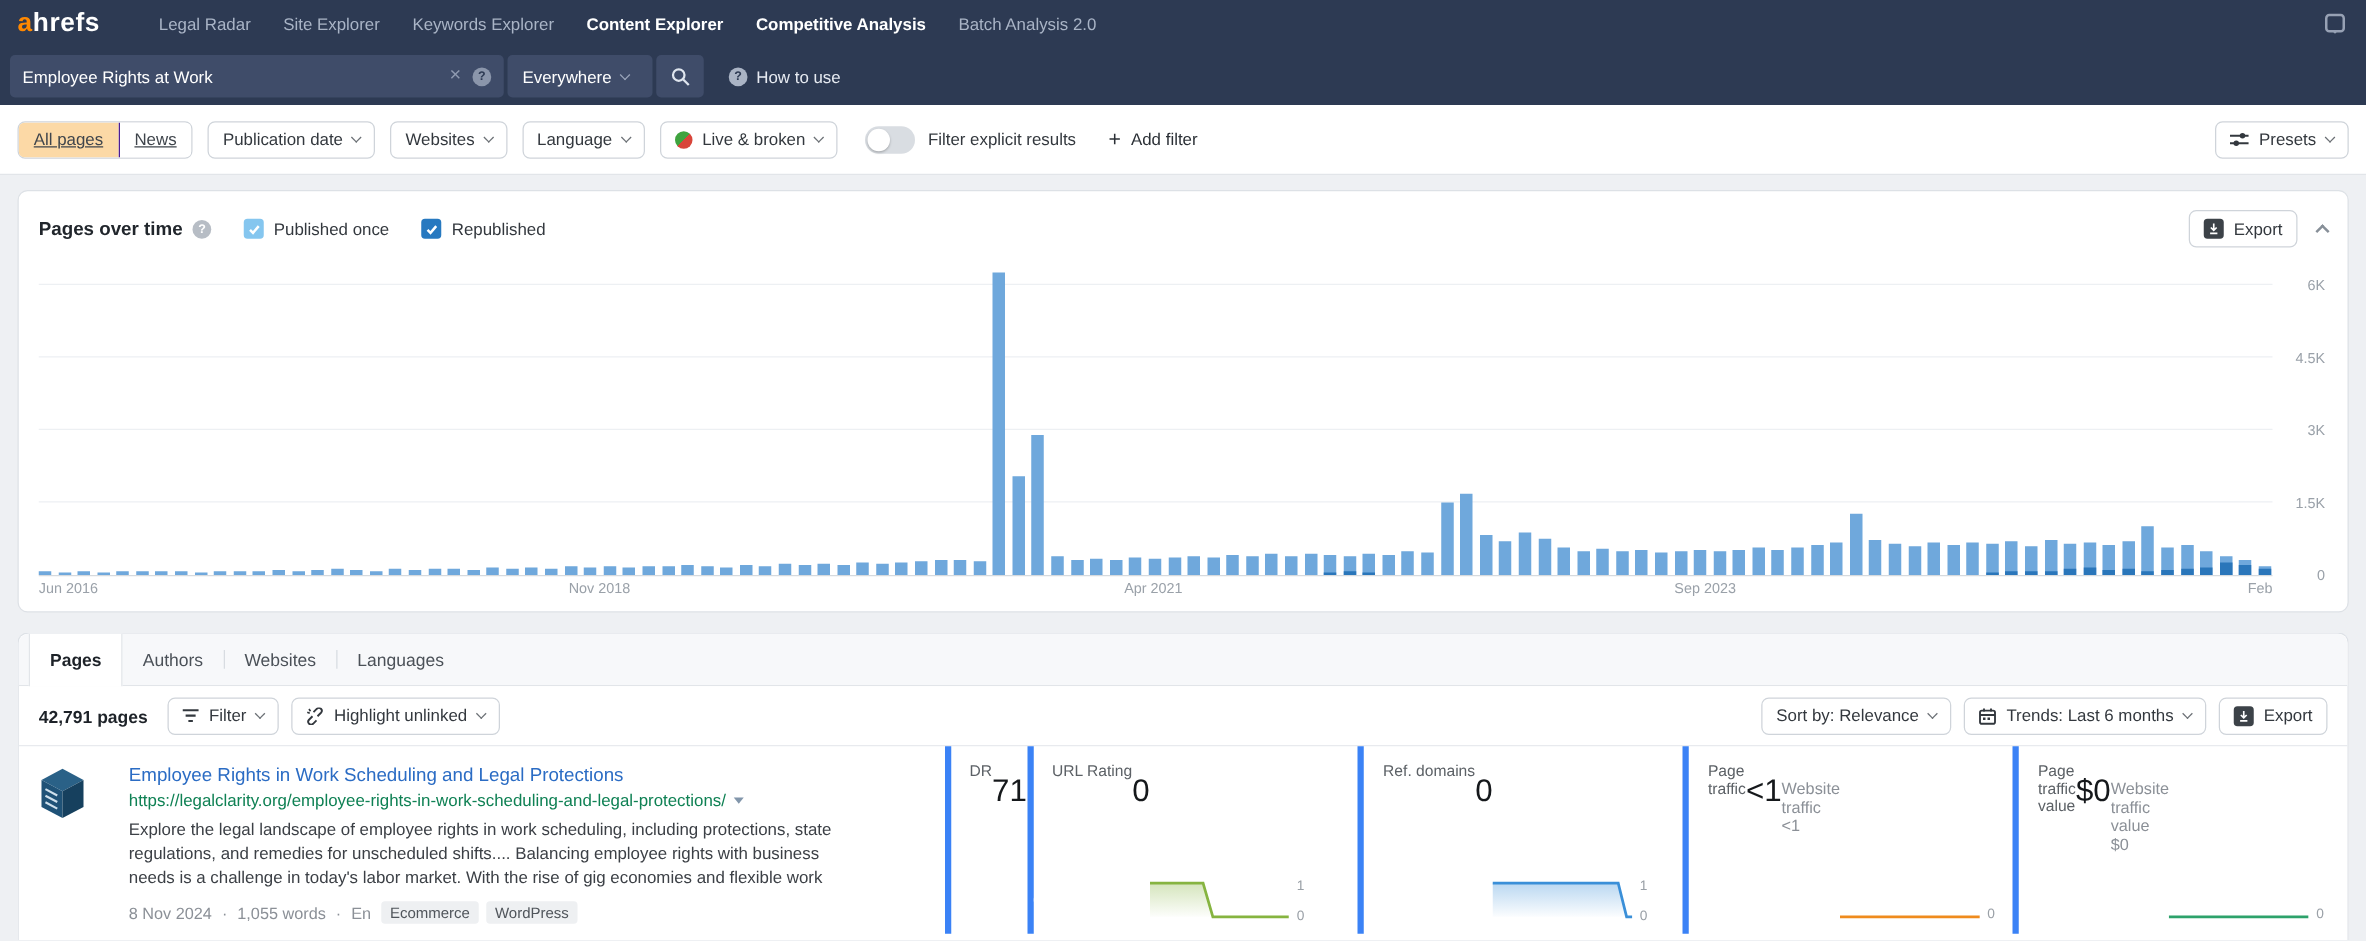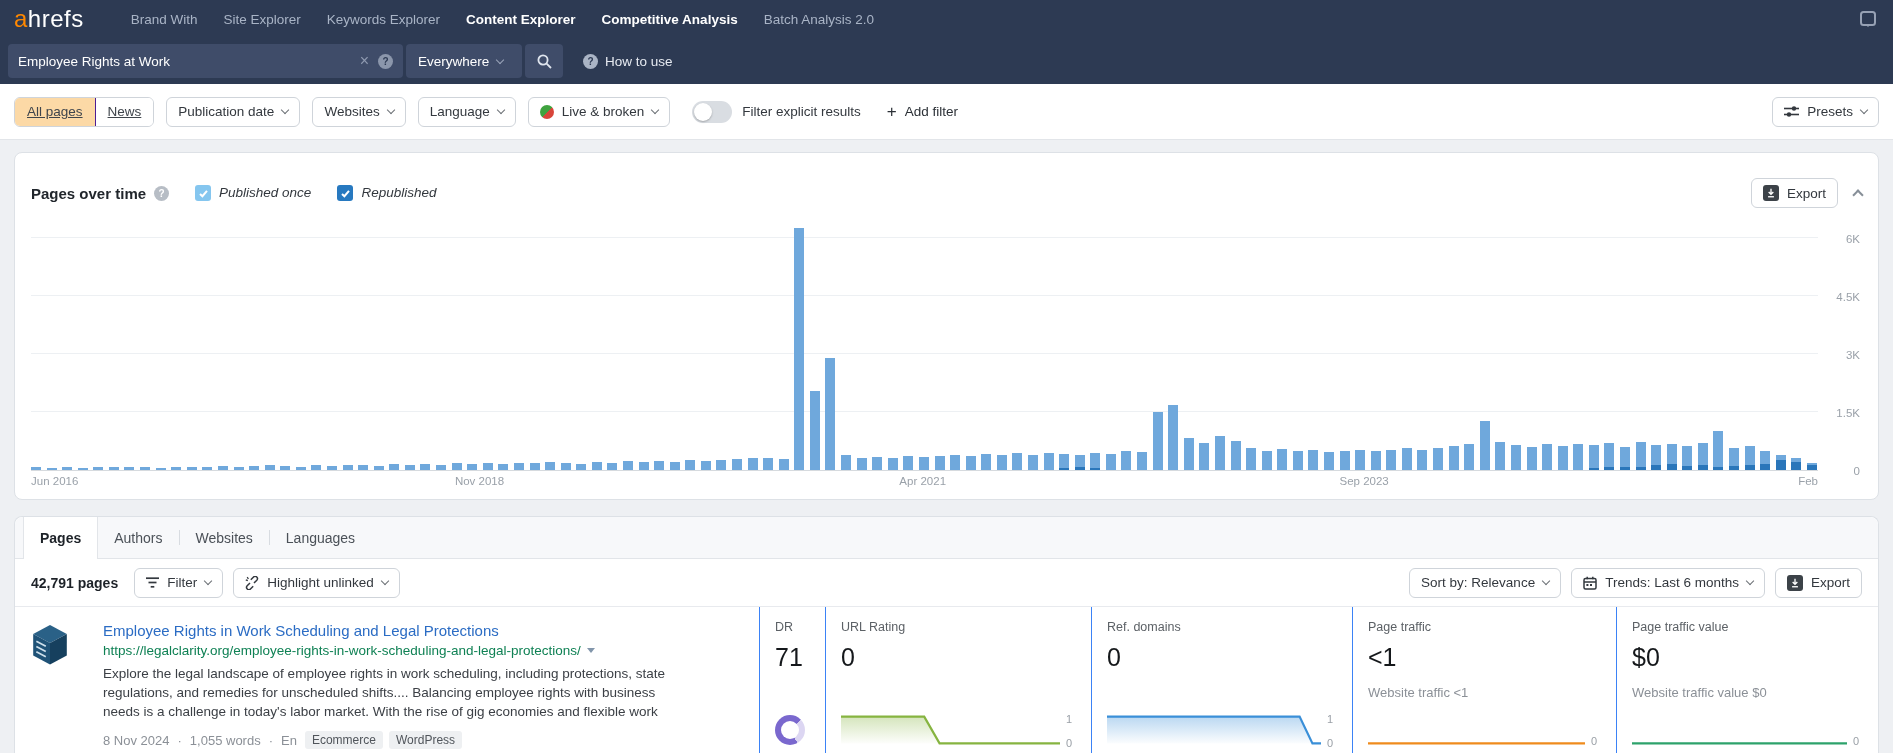--- a/index.html
+++ b/index.html
@@ -3,21 +3,21 @@
 <meta charset="utf-8">
 <style>
   * { margin:0; padding:0; box-sizing:border-box; }
   html,body { background:#eef0f3; }
   body { font-family:"Liberation Sans","DejaVu Sans",sans-serif; }
   .app { position:relative; width:1893px; height:753px; background:#eef0f3; overflow:hidden; }
 
   
   .topbar { background:#2d3a53; height:84px; }
   .nav-row { display:flex; align-items:center; height:38px; padding:0 16px 0 14px; }
-  .logo { font-size:24px; font-weight:400; color:#fff; letter-spacing:.5px; cursor:pointer; }
+  .logo { font-size:21px; font-weight:700; color:#fff; letter-spacing:.5px; cursor:pointer; }
   .logo .logo-a { color:#ff8800; }
   nav { display:flex; align-items:center; margin-left:34px; flex:1; }
   .nav-item { color:#a9b4c6; font-size:13.5px; padding:0 13px; cursor:pointer; white-space:nowrap; }
   .nav-item.bright { color:#ffffff; font-weight:700; }
   .chat-icon { margin-left:auto; cursor:pointer; display:flex; }
 
   .search-row { display:flex; align-items:center; height:46px; padding:0 8px; }
   .search-input { position:relative; width:395px; height:34px; background:#3f4c69; border-radius:4px;
     display:flex; align-items:center; padding:0 60px 0 10px; cursor:text; }
   .search-input .query { color:#fff; font-size:13.5px; }
@@ -51,27 +51,27 @@
     background:#fff; box-shadow:0 1px 2px rgba(0,0,0,.25); }
   .toggle-label { font-size:13.5px; color:#33383e; }
   .add-filter { display:flex; align-items:center; gap:8px; margin-left:26px; font-size:13.5px; color:#2b3036; cursor:pointer; }
   .plus { font-size:17px; color:#2b3036; line-height:1; }
   .presets { margin-left:auto; }
 
   
   .card { background:#fff; border:1px solid #dde1e6; border-radius:8px; margin:12px 14px 0 14px; }
 
   
-  .chart-card { padding:24px 16px 10px 16px; }
+  .chart-card { padding:14px 16px 10px 16px; }
   .chart-head { display:flex; align-items:center; height:32px; }
   .chart-title { font-size:15px; font-weight:700; color:#21262c; }
   .help-dot { width:15px; height:15px; border-radius:50%; background:#b7bdc5; color:#fff; font-size:10px; font-weight:700;
     display:flex; align-items:center; justify-content:center; margin-left:8px; cursor:pointer; }
   .checks { display:flex; gap:26px; margin-left:26px; }
-  .check { display:flex; gap:8px; cursor:pointer; font-size:13.5px; color:#33383e;font-style:italic; }
+  .check { display:flex; align-items:center; gap:8px; cursor:pointer; font-size:13.5px; color:#33383e; }
   .box { width:16px; height:16px; border-radius:3px; display:flex; align-items:center; justify-content:center; }
   .chart-head .right { margin-left:auto; display:flex; align-items:center; gap:16px; }
   .chev-up { width:8px; height:8px; border-right:2px solid #878f98; border-bottom:2px solid #878f98;
     transform:rotate(225deg); margin-top:4px; cursor:pointer; }
   .dl-ic { width:16px; height:16px; background:#3c4248; border-radius:3px; display:flex; align-items:center; justify-content:center; }
 
   .chart-area { display:flex; margin-top:6px; }
   .plot { position:relative; flex:1; height:256px; border-bottom:1px solid #d6dade; }
   .grid { position:absolute; left:0; right:0; height:1px; background:#edf0f3; }
   .bars { position:absolute; left:0; right:0; bottom:0; top:0; display:flex; align-items:flex-end; justify-content:space-between; }
@@ -97,21 +97,21 @@
   .r-left { width:744px; display:flex; padding:14px 10px 0 16px; gap:34px; }
   .favicon { flex:none; margin-top:3px; }
   .r-texts { min-width:0; }
   .r-title { color:#2b6cc4; font-size:15px; line-height:19px; cursor:pointer; }
   .r-url { color:#0f8154; font-size:13.5px; margin-top:3px; display:flex; align-items:center; gap:6px; cursor:pointer; }
   .url-caret { width:0; height:0; border-left:4px solid transparent; border-right:4px solid transparent; border-top:5px solid #8296ab; }
   .r-desc { color:#3c4046; font-size:13.5px; line-height:19px; margin-top:6px; max-width:585px; }
   .r-meta { display:flex; align-items:center; gap:8px; margin-top:10px; color:#8b9097; font-size:13px; }
   .badge { background:#eef0f2; color:#50555b; font-size:12px; padding:2px 7px; border-radius:3px; cursor:pointer; }
 
-  .metric-col { border-left:1px solid #3b82f6; padding:13px 13px 0 15px; display:flex; flex-direction:column; }
+  .metric-col { border-left:5px solid #3b82f6; padding:13px 13px 0 15px; display:flex; }
   .m-label { font-size:12.5px; color:#5c6166; }
   .m-value { font-size:25px; color:#15181b; margin-top:9px; }
   .m-sub { font-size:13px; color:#8b9097; margin-top:13px; }
   .col-dr { width:66px; }
   .col-url { width:266px; } .col-ref { width:261px; } .col-traffic { width:264px; } .col-value { flex:1; }
   .donut { width:30px; height:30px; border-radius:50%; margin-top:auto; margin-bottom:12px; position:relative; }
   .donut::after { content:""; position:absolute; left:6px; top:6px; width:18px; height:18px; border-radius:50%; background:#fff; }
   .spark-wrap { margin-top:auto; display:flex; gap:6px; height:46px; padding-bottom:8px; }
   .spark-wrap svg { flex:1; height:100%; }
   .spark-labels { width:12px; display:flex; flex-direction:column; font-size:11px; color:#9aa0a7; }
@@ -120,21 +120,21 @@
 </style>
 </head>
 <body>
 
 <div class="app">
 
   <header class="topbar">
     <div class="nav-row">
       <div class="logo"><span class="logo-a">a</span><span>hrefs</span></div>
       <nav id="main-nav">
-          <span class="nav-item">Brand With</span>
+          <span class="nav-item">Legal Radar</span>
           <span class="nav-item">Site Explorer</span>
           <span class="nav-item">Keywords Explorer</span>
           <span class="nav-item bright">Content Explorer</span>
           <span class="nav-item bright">Competitive Analysis</span>
           <span class="nav-item">Batch Analysis 2.0</span>
         </nav>
       <span class="chat-icon">
         <svg width="18" height="18" viewBox="0 0 18 18">
             <rect x="2" y="2" width="14" height="13" rx="2.5" fill="none" stroke="#97a1b4" stroke-width="2"></rect>
             <path d="M6.5 14.5 h5 l-2.5 2.5 z" fill="#97a1b4"></path>

